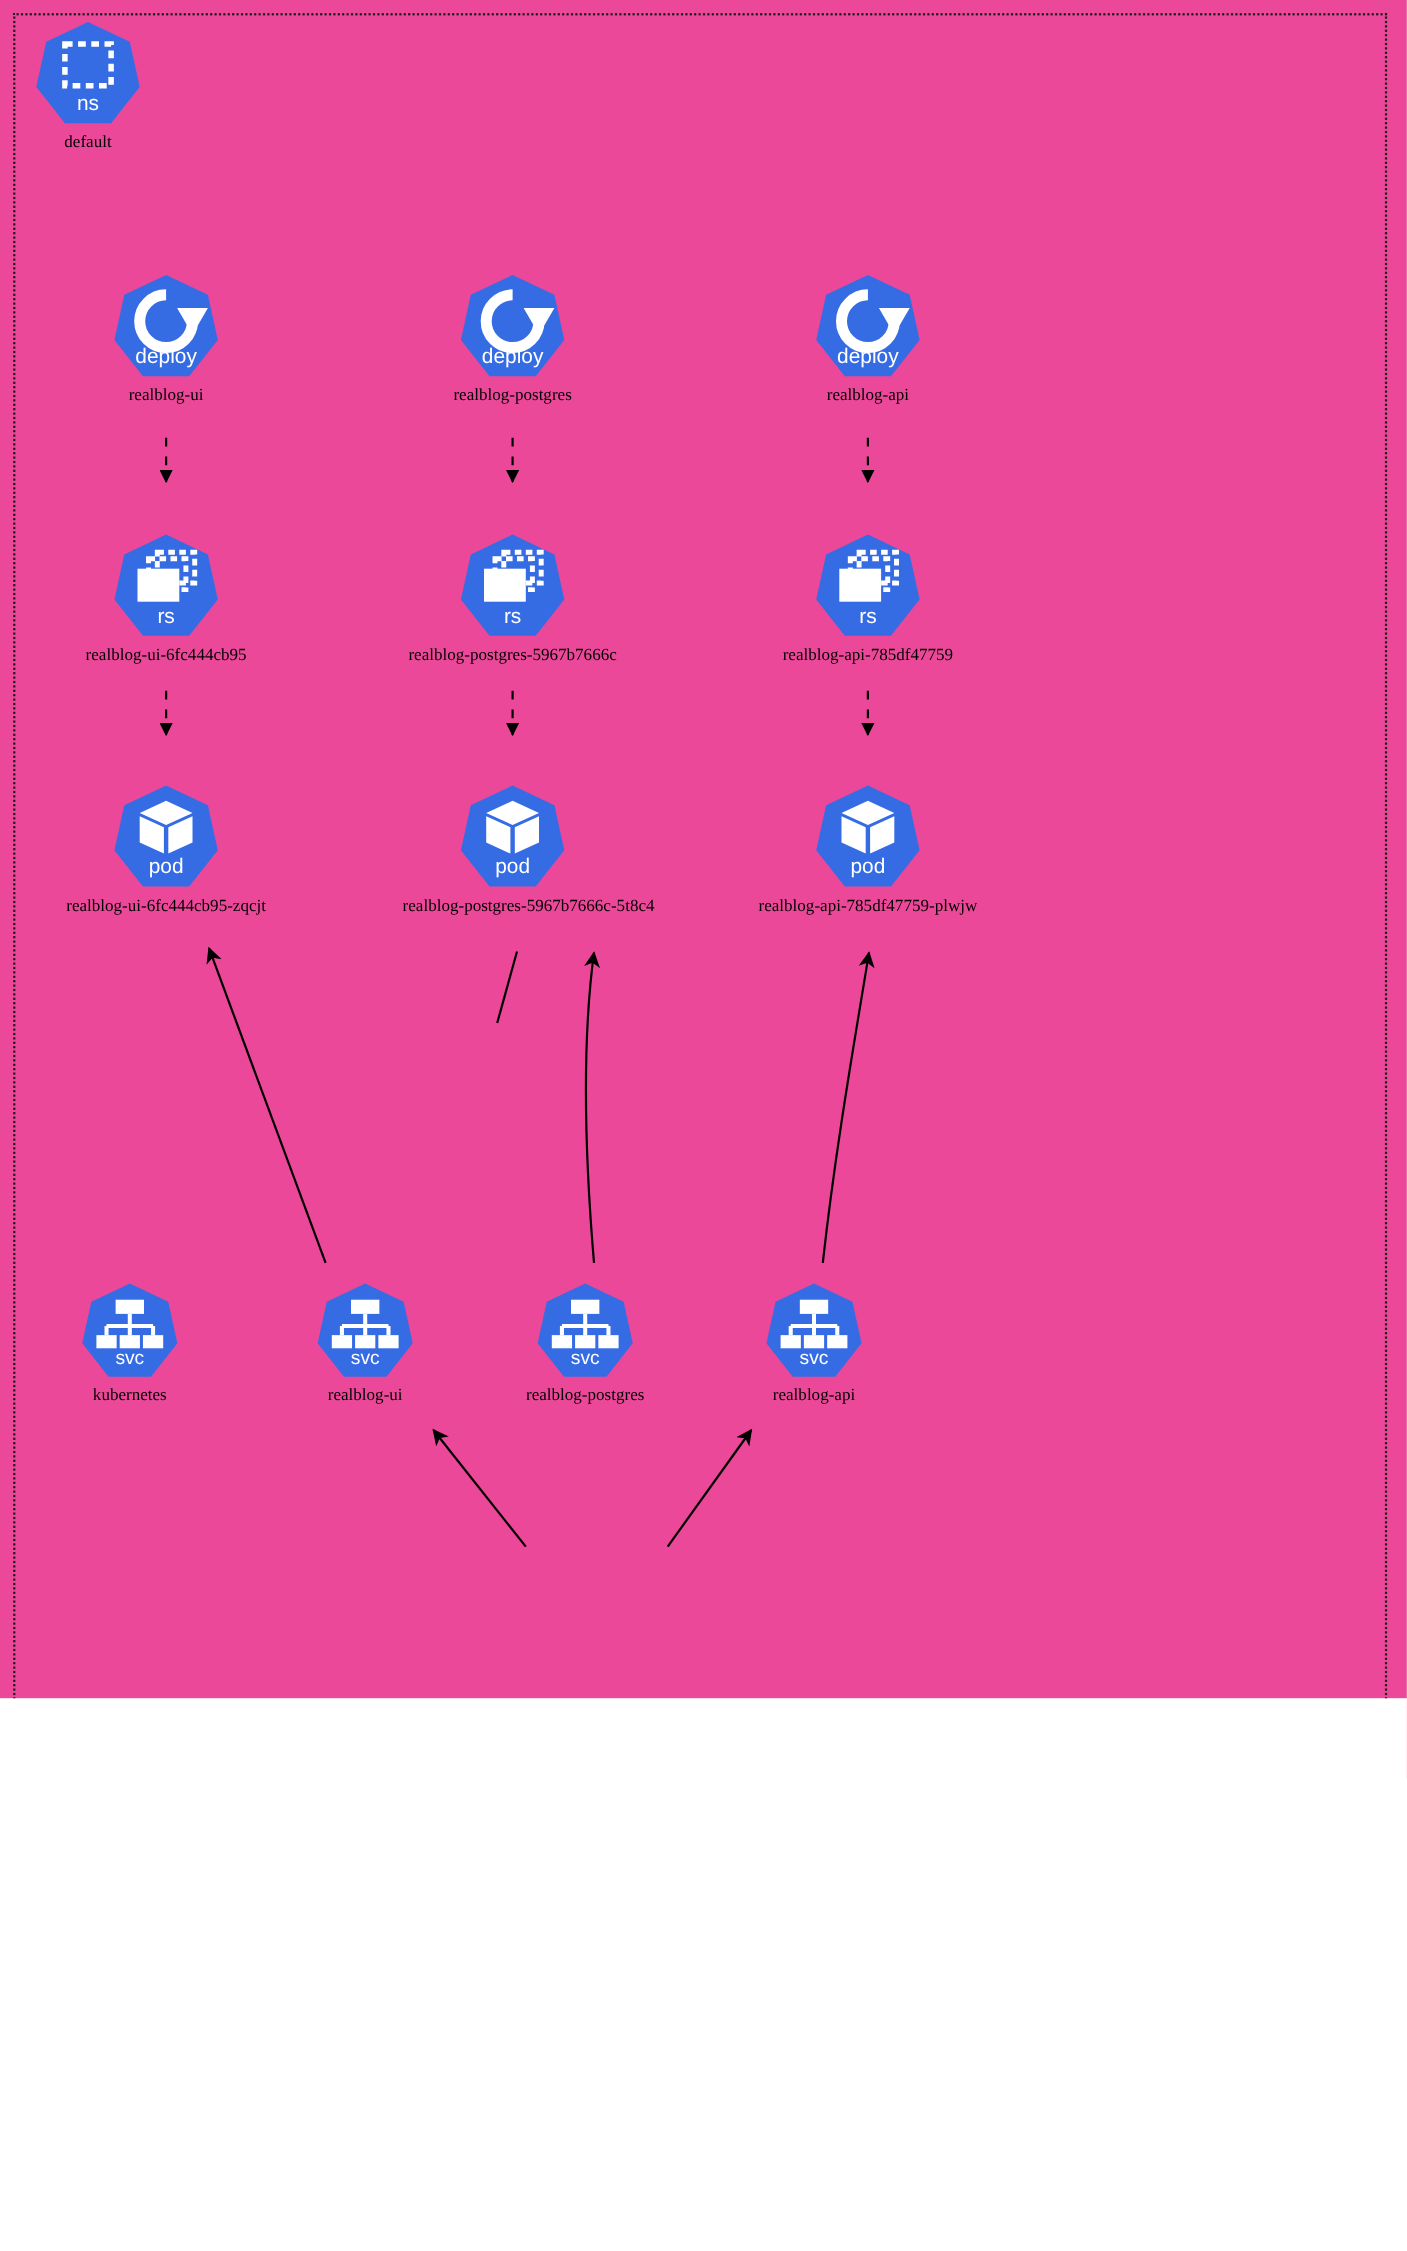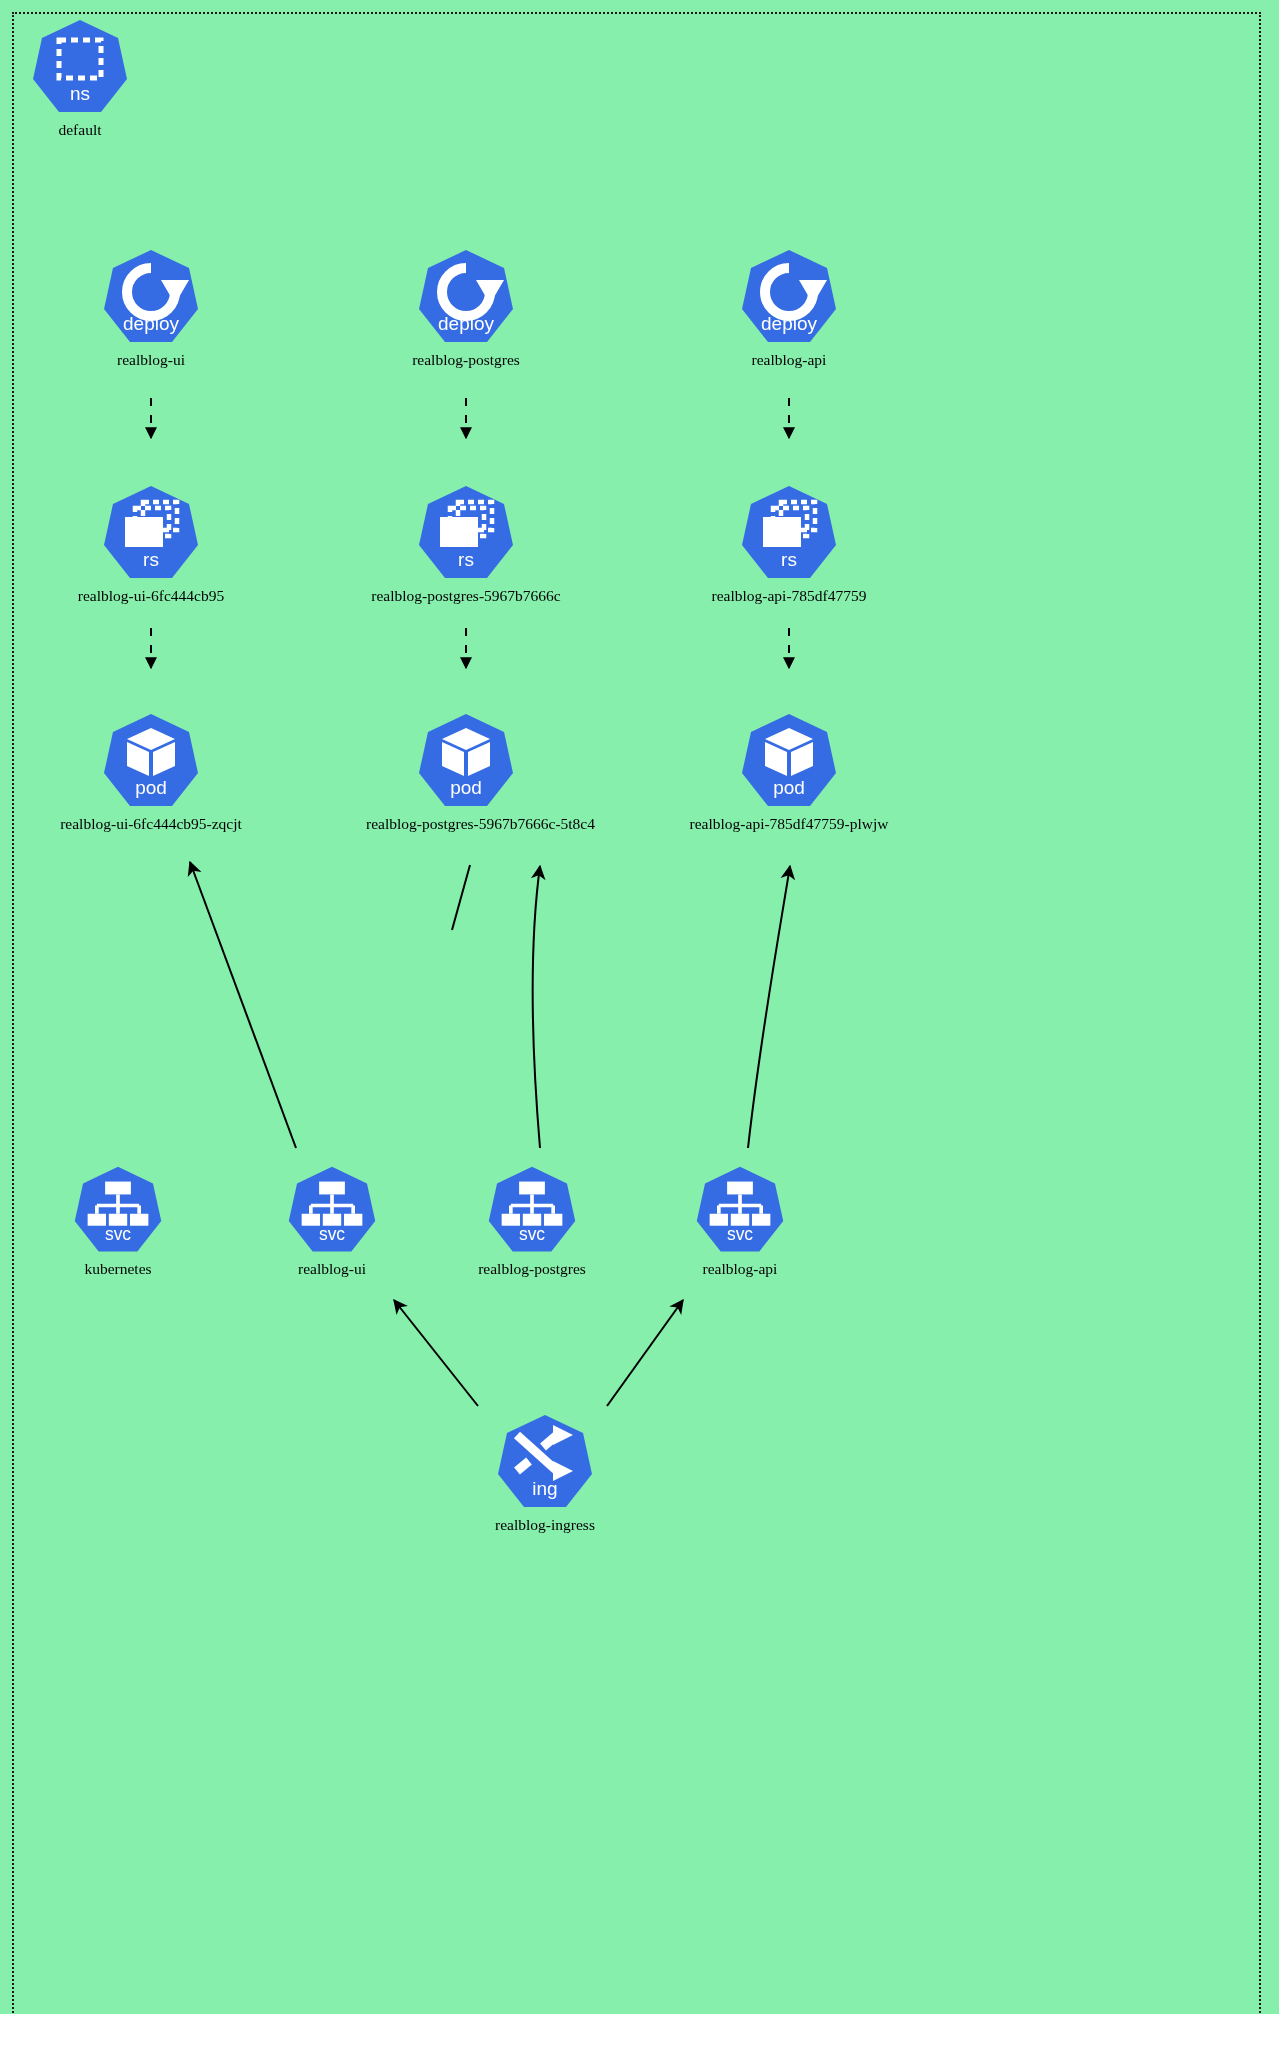--- a/index.html
+++ b/index.html
@@ -7,22 +7,22 @@
     margin: 0;
     padding: 0;
     background: #ffffff;
   }
   body {
     font-family: "Liberation Serif", serif;
   }
   #canvas {
     position: relative;
     width: 1279px;
-    height: 2014px;
-    background: #86efac;
+    height: 1544px;
+    background: #ec4899;
     overflow: hidden;
   }
   
   #cluster-border {
     position: absolute;
     left: 12px;
     top: 12px;
     width: 1249px;
     height: 2017px;
     border: 2px dotted #1a1a1a;
@@ -327,30 +327,14 @@
         <line x1="73" y1="44" x2="73" y2="53" stroke="#ffffff" stroke-width="4"></line>
         <rect x="17" y="53" width="20" height="13" fill="#ffffff"></rect>
         <rect x="40" y="53" width="20" height="13" fill="#ffffff"></rect>
         <rect x="63" y="53" width="20" height="13" fill="#ffffff"></rect>
         <text class="kind-label" x="50" y="82" text-anchor="middle">svc</text>
       </svg>
     </div>
     <div class="node-caption">realblog-api</div>
   </div>
 
-  <div class="node" style="left:545px; top:1413px;">
-    <div class="glyph-wrap">
-      <svg viewBox="0 0 100 100" aria-hidden="true">
-        <polygon points="50,2 88,20 97,61 71,94 29,94 3,61 12,20" fill="#356ce4"></polygon>
-        <g stroke="#ffffff" stroke-width="9" fill="none" stroke-linecap="butt">
-          <path d="M 22 22 L 62 58"></path>
-          <path d="M 22 58 L 34 48"></path>
-          <path d="M 48 34 L 62 22"></path>
-        </g>
-        <polygon points="58,12 78,22 58,32" fill="#ffffff"></polygon>
-        <polygon points="58,48 78,58 58,68" fill="#ffffff"></polygon>
-        <text class="kind-label" x="50" y="82" text-anchor="middle">ing</text>
-      </svg>
-    </div>
-    <div class="node-caption">realblog-ingress</div>
-  </div>
 
 </div>
 
 </body></html>

